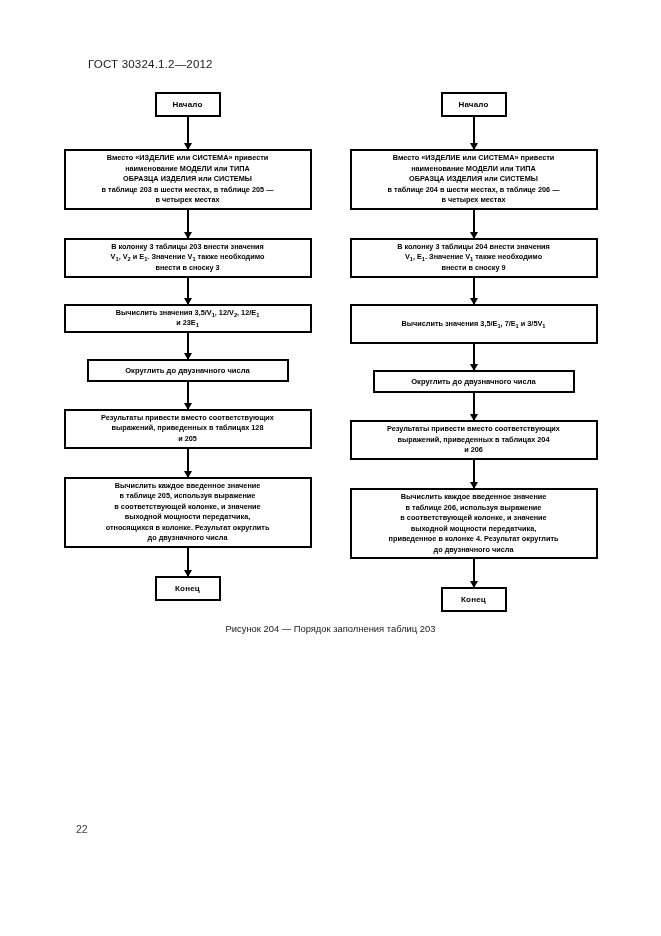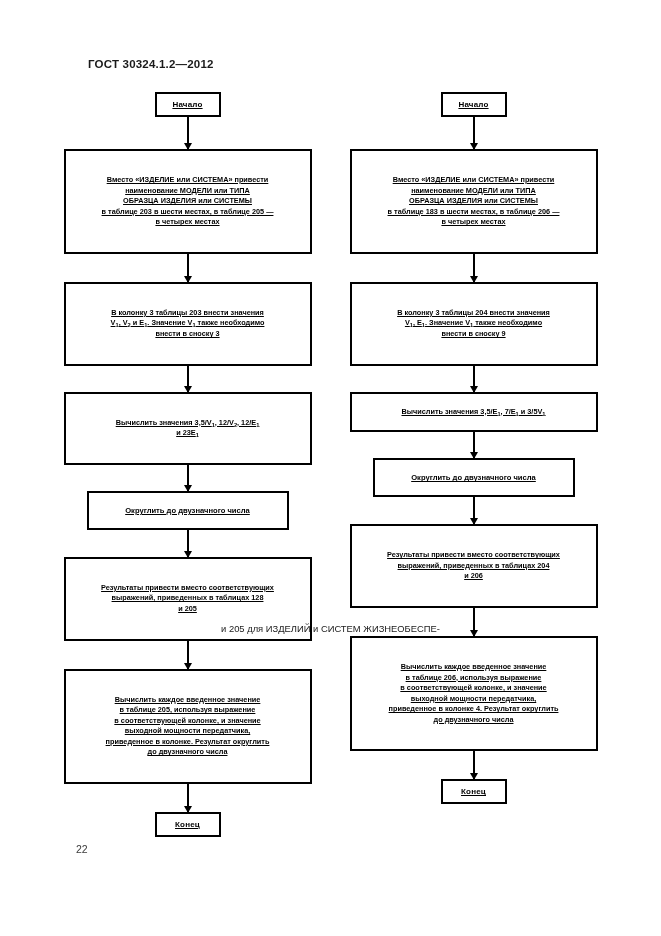--- a/index.html
+++ b/index.html
@@ -21,36 +21,35 @@
     inset: 0;
     background: #ffffff;
   }
 
   
   .doc-header {
     position: absolute;
     left: 88px;
     top: 58px;
     font-size: 11.5px;
-    font-weight: bold;
+    font-weight: normal;
     letter-spacing: 0.2px;
     color: #1a1a1a;
     white-space: nowrap;
   }
 
   
   .charts {
     position: absolute;
     left: 0;
     top: 92px;
     width: 661px;
     display: flex;
     justify-content: center;
     gap: 38px;
-    text-decoration: underline;
   }
   .column {
     width: 248px;
     display: flex;
     flex-direction: column;
     align-items: center;
   }
 
   
   .node {
@@ -68,27 +67,27 @@
   .node-terminal {
     width: 66px;
     height: 25px;
     font-size: 8px;
     letter-spacing: 0.2px;
   }
   .node-wide {
     width: 248px;
     font-size: 7.3px;
     line-height: 1.45;
-    padding: 24px 6px;
+    padding: 2px 6px;
   }
   .node-narrow {
     width: 202px;
     font-size: 7.6px;
     line-height: 1.45;
-    padding: 12px 6px;
+    padding: 4px 6px;
   }
   .node .line {
     white-space: nowrap;
     display: block;
   }
   sub {
     font-size: 0.78em;
     vertical-align: sub;
     line-height: 0;
   }
@@ -128,21 +127,21 @@
     text-align: center;
     font-size: 9.4px;
     line-height: 1.42;
     color: #1a1a1a;
   }
 
   
   .page-number {
     position: absolute;
     left: 76px;
-    top: 843px;
+    top: 823px;
     font-size: 10.5px;
     color: #3a3a3a;
   }
 </style>
 </head>
 <body>
 
 <div class="page">
 
   <div class="doc-header">ГОСТ 30324.1.2—2012</div>
@@ -194,21 +193,21 @@
         <span class="line">и 205</span>
       </div>
 
       <div class="connector arrow" style="height:28px"></div>
 
       <div class="node node-wide">
         <span class="line">Вычислить каждое введенное значение</span>
         <span class="line">в таблице 205, используя выражение</span>
         <span class="line">в соответствующей колонке, и значение</span>
         <span class="line">выходной мощности передатчика,</span>
-        <span class="line">приведенное в колонке. Результат округлить</span>
+        <span class="line">относящихся в колонке. Результат округлить</span>
         <span class="line">до двузначного числа</span>
       </div>
 
       <div class="connector arrow" style="height:28px"></div>
 
       <div class="node node-terminal">
         <span class="line">Конец</span>
       </div>
     </div>
 
@@ -217,21 +216,21 @@
       <div class="node node-terminal">
         <span class="line">Начало</span>
       </div>
 
       <div class="connector arrow" style="height:32px"></div>
 
       <div class="node node-wide">
         <span class="line">Вместо «ИЗДЕЛИЕ или СИСТЕМА» привести</span>
         <span class="line">наименование МОДЕЛИ или ТИПА</span>
         <span class="line">ОБРАЗЦА ИЗДЕЛИЯ или СИСТЕМЫ</span>
-        <span class="line">в таблице 183 в шести местах, в таблице 206 —</span>
+        <span class="line">в таблице 204 в шести местах, в таблице 206 —</span>
         <span class="line">в четырех местах</span>
       </div>
 
       <div class="connector arrow" style="height:28px"></div>
 
       <div class="node node-wide">
         <span class="line">В колонку 3 таблицы 204 внести значения</span>
         <span class="line">V<sub>1</sub>, E<sub>1</sub>. Значение V<sub>1</sub> также необходимо</span>
         <span class="line">внести в сноску 9</span>
       </div>
@@ -270,19 +269,19 @@
       <div class="connector arrow" style="height:28px"></div>
 
       <div class="node node-terminal">
         <span class="line">Конец</span>
       </div>
     </div>
   </div>
 
   <div class="captions">
     <div class="caption">
-      <span style="display: block;">и 205  для ИЗДЕЛИЙ и СИСТЕМ ЖИЗНЕОБЕСПЕ-</span>
+      <span style="display: block;">Рисунок 204  — Порядок заполнения таблиц 203</span>
     </div>
   </div>
 
   <div class="page-number">22</div>
 
 </div>
 
 </body></html>

